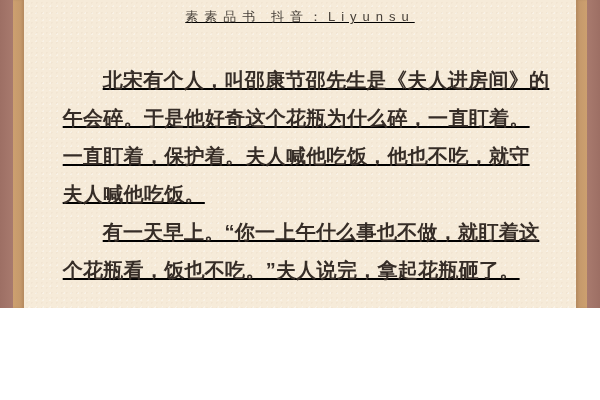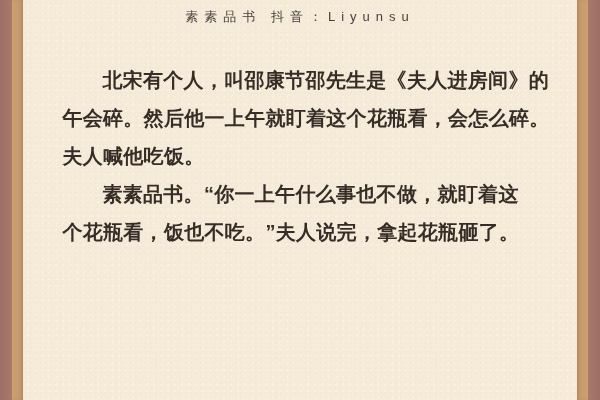--- a/index.html
+++ b/index.html
@@ -2,22 +2,22 @@
 <html><head>
 <meta charset="utf-8">
 <style>
   * { margin: 0; padding: 0; box-sizing: border-box; }
   html, body { width: 600px; height: 400px; }
   body {
     font-family: "Liberation Sans", sans-serif;
     overflow: hidden;
   }
   .frame {
-    width: 600px; height: 400px;
-    display: flex; flex-direction: row;
+    width: 600px; height: 308px;
+    display: flex; flex-direction: row; text-decoration: underline;
   }
   .strip-outer {
     width: 17px; height: 100%;
     background: linear-gradient(90deg, #9d6f64, #a87a6e);
   }
   .strip-outer.right { background: linear-gradient(90deg, #a87a6e, #9d6f64); }
   .strip-inner {
     width: 15px; height: 100%;
     background: linear-gradient(90deg, #cda06f, #c2966a);
     box-shadow: inset -2px 0 2px rgba(90,60,30,0.12);
@@ -62,22 +62,23 @@
 
 <div class="frame">
   <div class="strip-outer"></div>
   <div class="strip-inner"></div>
 
   <div class="paper">
     <div class="header">素素品书 抖音：Liyunsu</div>
 
     <div class="article">
       <div class="line indent">北宋有个人，叫邵康节邵先生是《夫人进房间》的</div>
-      <div class="line">午会碎。然后他一上午就盯着这个花瓶看，会怎么碎。</div>
+      <div class="line">午会碎。于是他好奇这个花瓶为什么碎，一直盯着。</div>
+      <div class="line">一直盯着，保护着。夫人喊他吃饭，他也不吃，就守</div>
       <div class="line">夫人喊他吃饭。</div>
-      <div class="line indent">素素品书。“你一上午什么事也不做，就盯着这</div>
+      <div class="line indent">有一天早上。“你一上午什么事也不做，就盯着这</div>
       <div class="line">个花瓶看，饭也不吃。”夫人说完，拿起花瓶砸了。</div>
     </div>
   </div>
 
   <div class="strip-inner right"></div>
   <div class="strip-outer right"></div>
 </div>
 
 </body></html>

